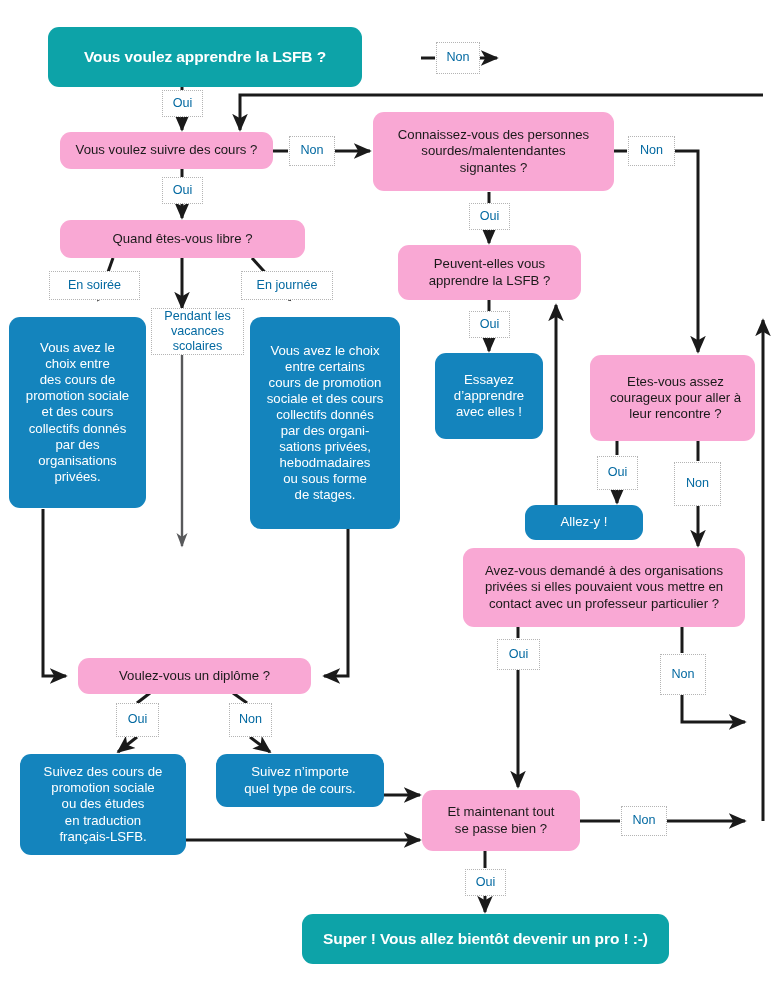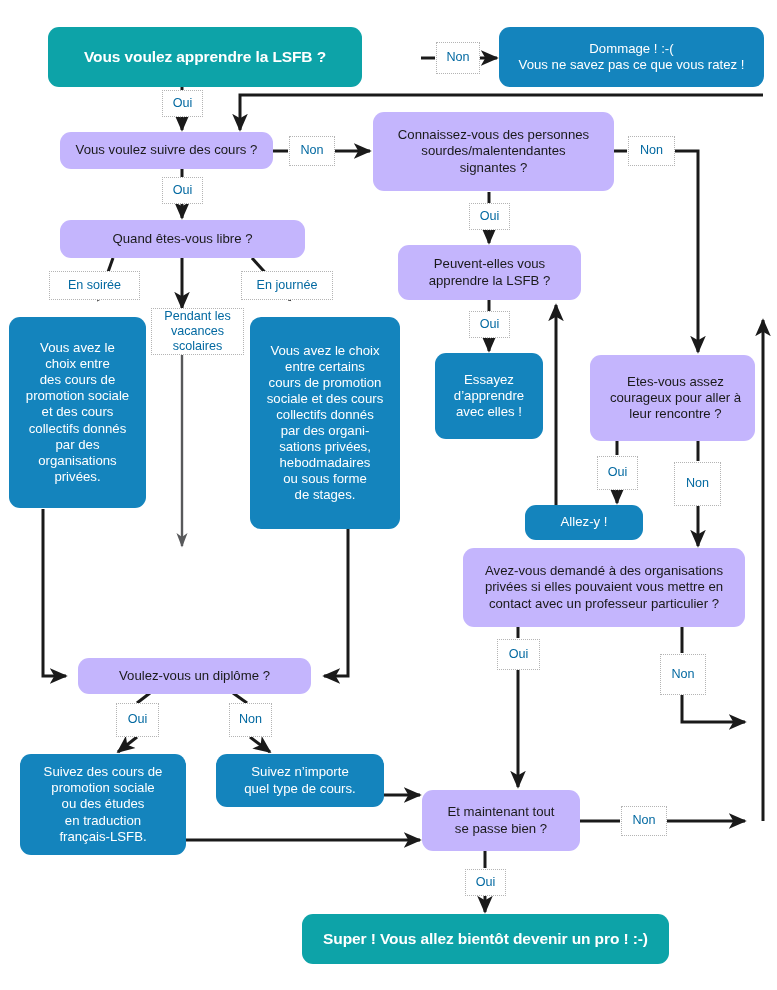--- a/index.html
+++ b/index.html
@@ -41,21 +41,21 @@
     font-weight: bold;
     font-size: 15.5px;
     letter-spacing: -0.1px;
   }
   .blue {
     background: #1484BD;
     color: #ffffff;
     font-size: 13.2px;
   }
   .orange {
-    background: #c4b5fd;
+    background: #f9a8d4;
     color: #1a1a1a;
     font-size: 13.2px;
   }
   .label {
     position: absolute;
     box-sizing: border-box;
     display: flex;
     align-items: center;
     justify-content: center;
     text-align: center;
@@ -148,22 +148,20 @@
       <path d="M485,895 L485,912" marker-end="url(#ah)"></path>
     </g>
     <g stroke="#58595B" stroke-width="2.4" fill="none">
 
       <path d="M182,354 L182,546" marker-end="url(#ahg)"></path>
     </g>
   </svg>
 
   <div class="node teal" style="left:48px; top:27px; width:314px; height:60px;">Vous voulez apprendre la LSFB ?</div>
 
-  <div class="node blue" style="left:499px; top:27px; width:265px; height:60px;">Dommage ! :-(
-Vous ne savez pas ce que vous ratez !</div>
 
   <div class="node orange" style="left:60px; top:132px; width:213px; height:37px;">Vous voulez suivre des cours ?</div>
 
   <div class="node orange" style="left:373px; top:112px; width:241px; height:79px;">Connaissez-vous des personnes
 sourdes/malentendantes
 signantes ?</div>
 
   <div class="node orange" style="left:60px; top:220px; width:245px; height:38px;">Quand êtes-vous libre ?</div>
 
   <div class="node orange" style="left:398px; top:245px; width:183px; height:55px;">Peuvent-elles vous

